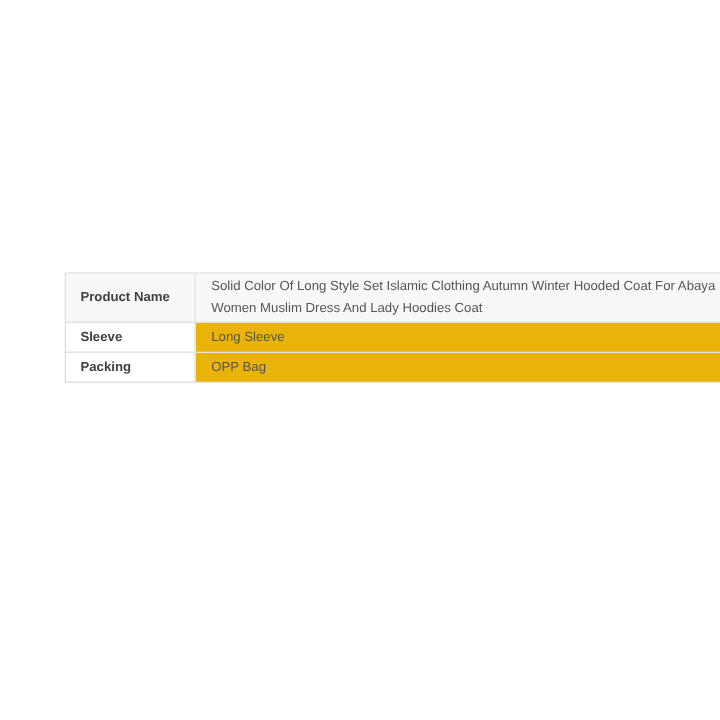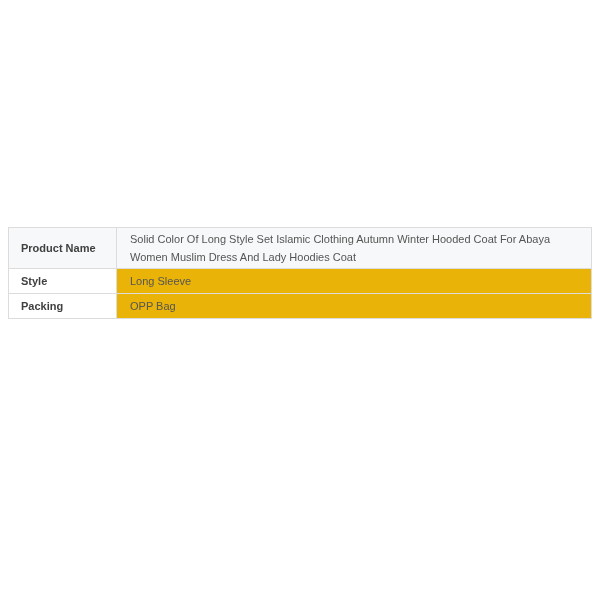--- a/index.html
+++ b/index.html
@@ -9,20 +9,21 @@
     height: 600px;
     background: #ffffff;
     overflow: hidden;
     font-family: "Liberation Sans", sans-serif;
   }
   .page {
     position: relative;
     width: 542px;
     height: 600px;
     background: #ffffff;
+    margin-left: 46px;
   }
   .spec-table {
     position: absolute;
     left: 8px;
     top: 227px;
     width: 584px;
     border-collapse: collapse;
     table-layout: fixed;
     font-size: 11px;
     line-height: 18px;
@@ -64,21 +65,21 @@
     <colgroup>
       <col class="col-label">
       <col class="col-value">
     </colgroup>
     <tbody>
       <tr class="row-head">
         <th>Product Name</th>
         <td>Solid Color Of Long Style Set Islamic Clothing Autumn Winter Hooded Coat For Abaya Women Muslim Dress And Lady Hoodies Coat</td>
       </tr>
       <tr class="row-single">
-        <th>Style</th>
+        <th>Sleeve</th>
         <td>Long Sleeve</td>
       </tr>
       <tr class="row-single">
         <th>Packing</th>
         <td>OPP Bag</td>
       </tr>
     </tbody>
   </table>
 </div>
 

